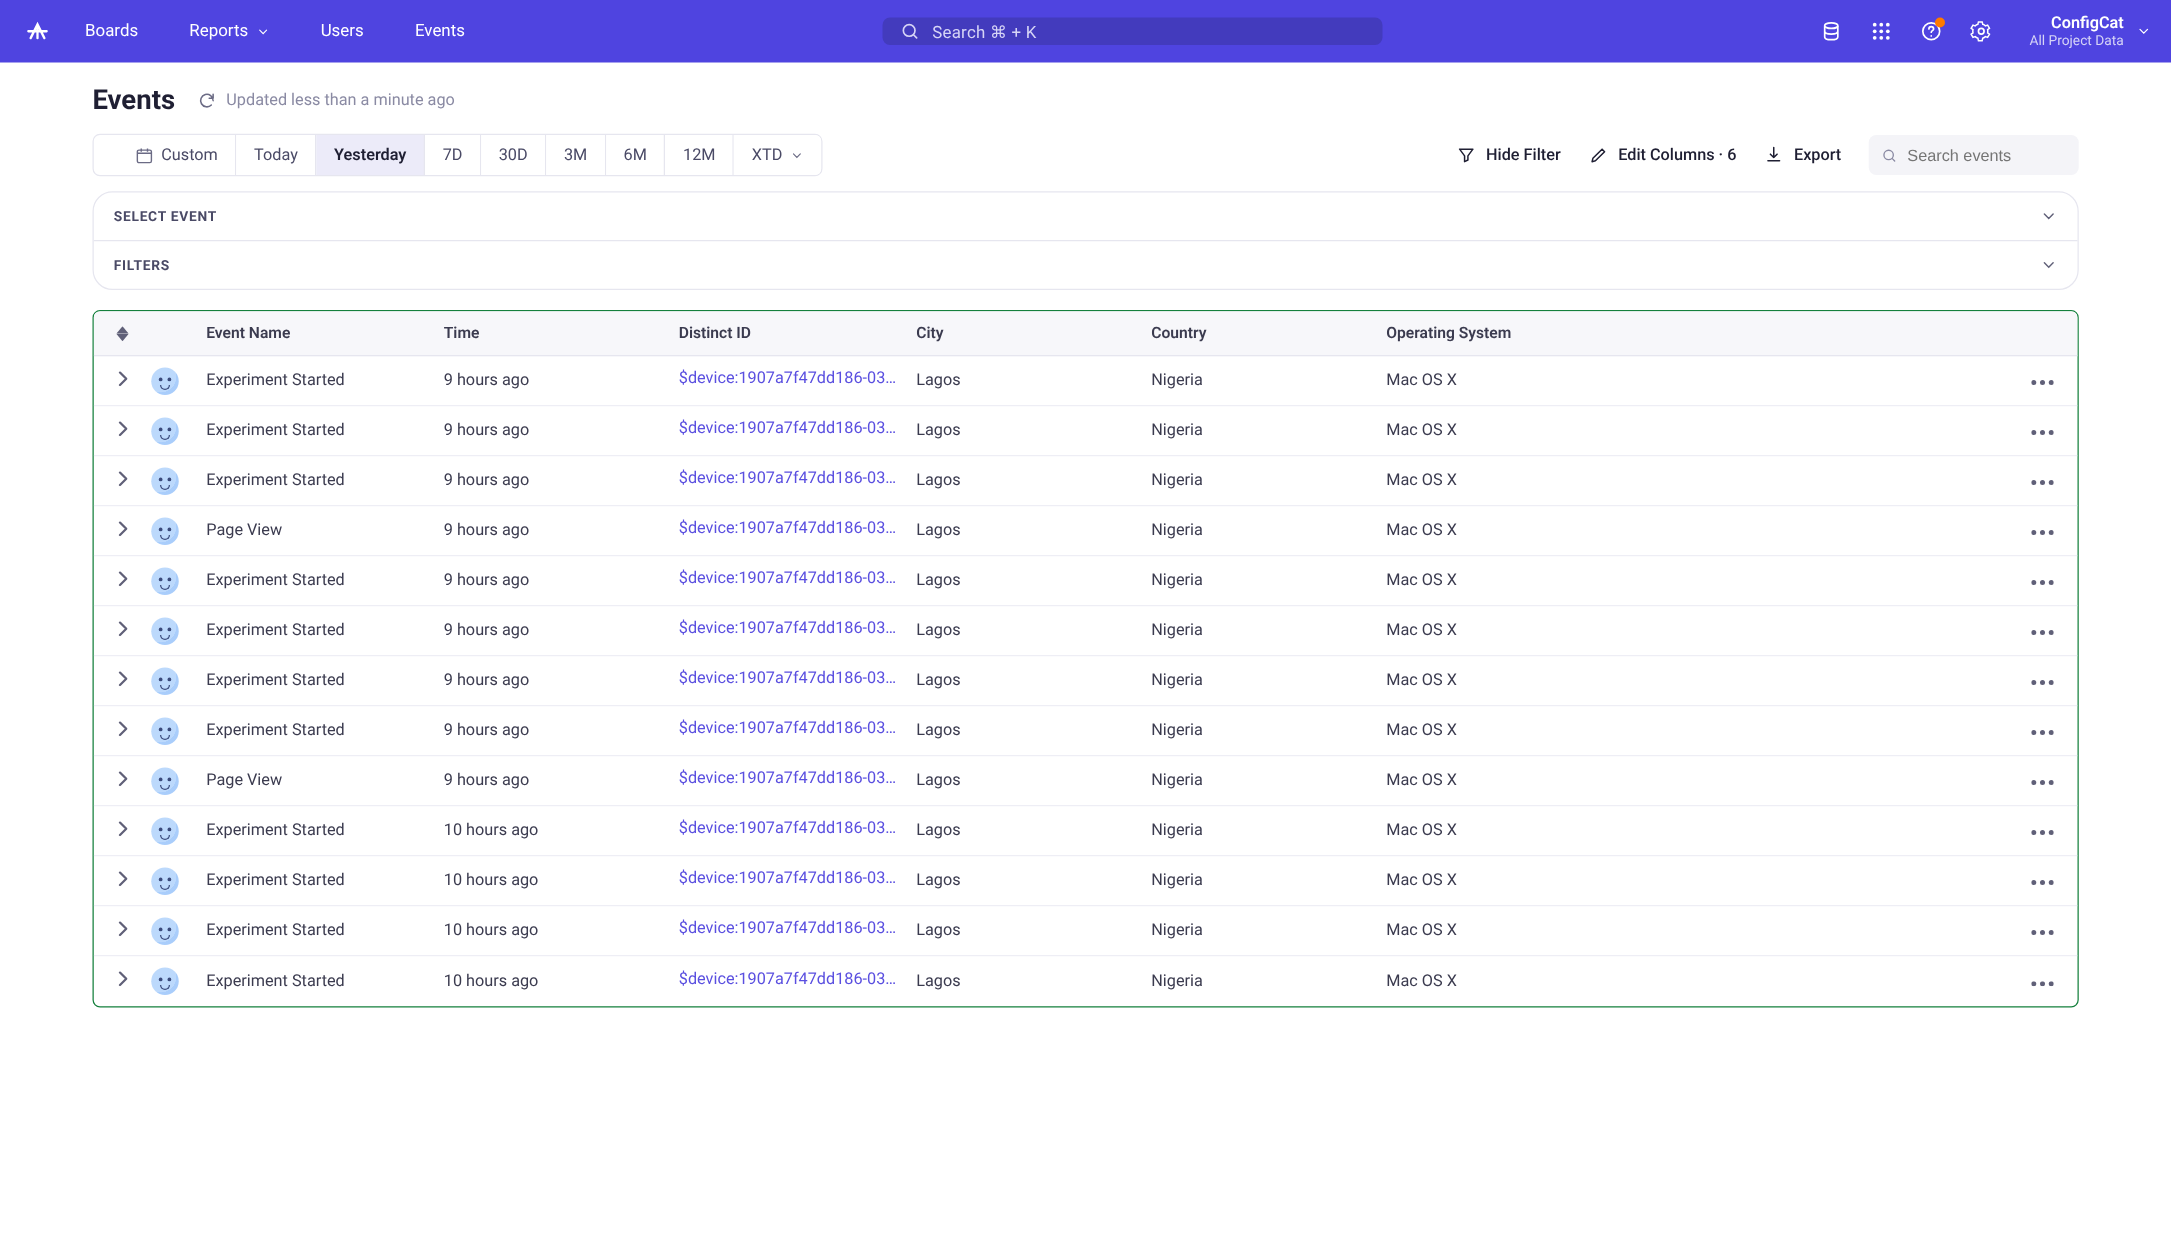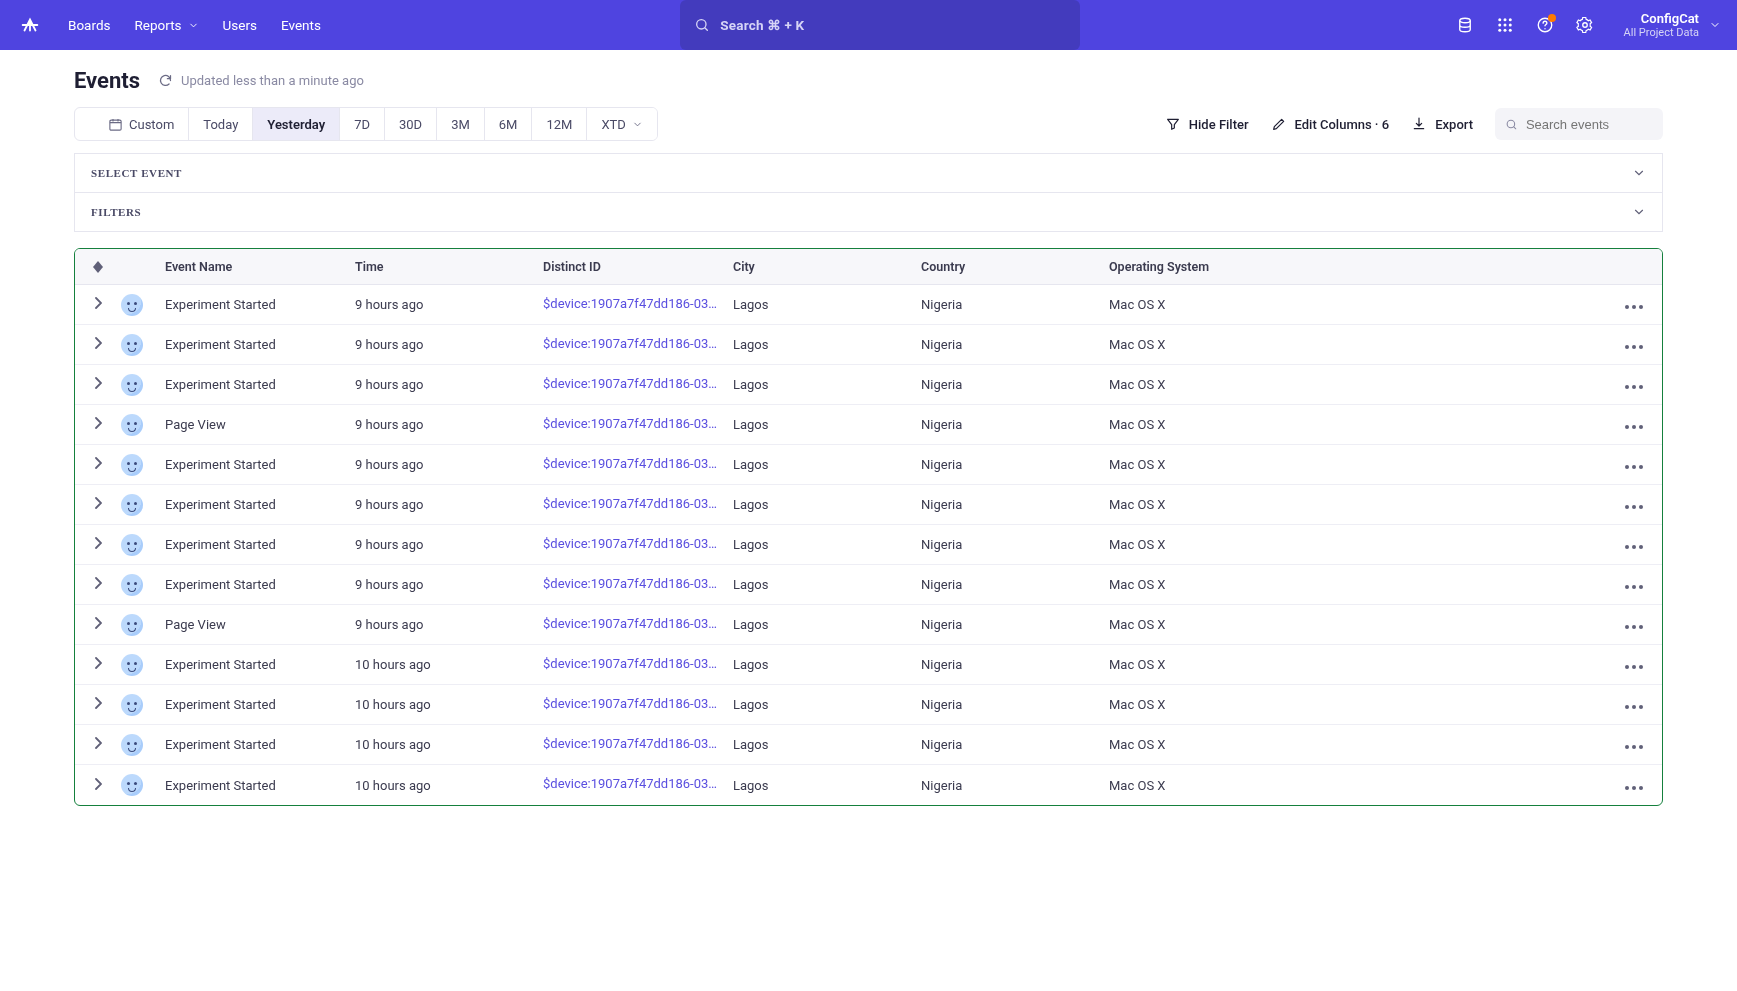--- a/index.html
+++ b/index.html
@@ -1,23 +1,23 @@
 <!DOCTYPE html>
 <html><head>
 <meta charset="utf-8">
 <style>
   * { box-sizing: border-box; margin: 0; padding: 0; }
   body { font-family: -apple-system, BlinkMacSystemFont, "Segoe UI", Roboto, Helvetica, Arial, sans-serif; font-size: 13px; color: #3b3b4f; background:#fff; }
   
   
   .topnav { background:#4f44e0; height:50px; display:flex; align-items:center; padding:0 16px; color:#fff; }
   .logo { width:28px; height:28px; display:flex; align-items:center; justify-content:center; margin-right:24px; }
-  .nav-links { display:flex; gap:24px; align-items:center; }
+  .nav-links { display:flex; gap:41px; align-items:center; }
   .nav-link { color:#fff; font-size:13.5px; cursor:pointer; display:flex; align-items:center; gap:6px; }
-  .searchbar { margin-left:auto; margin-right:auto; width:400px; height:50px; background:#433bbd; border-radius:6px; display:flex; align-items:center; padding:0 14px; color:#d6d4f6; gap:10px;font-weight:bold; }
+  .searchbar { margin-left:auto; margin-right:auto; width:400px; height:22px; background:#433bbd; border-radius:6px; display:flex; align-items:center; padding:0 14px; color:#d6d4f6; gap:10px; }
   .searchbar-text { font-size:13.5px; letter-spacing:.2px; }
   .nav-icons { display:flex; align-items:center; gap:22px; margin-left:16px; }
   .nav-icon-btn { position:relative; cursor:pointer; display:flex; }
   .badge-dot { position:absolute; top:-2px; right:-2px; width:8px; height:8px; background:#ff7a00; border-radius:50%; }
   .org { display:flex; flex-direction:column; align-items:flex-end; margin-left:8px; margin-right:4px; }
   .org-name { font-size:13px; font-weight:600; color:#fff; }
   .org-sub { font-size:11px; color:#d6d4f6; }
   .org-wrap { display:flex; align-items:center; gap:6px; cursor:pointer; }
 
   
@@ -32,21 +32,21 @@
   .range-group { display:flex; border:1px solid #e6e6ef; border-radius:6px; overflow:hidden; height:34px;padding-left:19px; }
   .range-btn { padding:0 14px; display:flex; align-items:center; gap:6px; font-size:13px; color:#4a4a66; background:#fff; border-right:1px solid #e6e6ef; cursor:pointer; }
   .range-btn:last-child { border-right:none; }
   .range-btn.selected { background:#ecebf9; color:#1f1f33; font-weight:600; }
   .toolbar-right { display:flex; align-items:center; gap:22px; }
   .tool-btn { display:flex; align-items:center; gap:8px; font-size:13px; color:#1f1f33; cursor:pointer; font-weight:500; }
   .search-events { width:168px; height:32px; background:#f4f4f8; border-radius:6px; display:flex; align-items:center; padding:0 10px; gap:8px; color:#8a8aa3; }
   .search-events input { border:none; background:transparent; outline:none; font-size:13px; width:100%; color:#1f1f33; }
 
   
-  .panel { border:1px solid #e6e6ef; border-radius:0; margin-bottom:16px;font-family:Liberation Serif, serif; }
+  .panel { border:1px solid #e6e6ef; border-radius:16px; margin-bottom:16px; }
   .panel-section { padding:12px 16px; display:flex; align-items:center; justify-content:space-between; cursor:pointer; }
   .panel-section + .panel-section { border-top:1px solid #e6e6ef; }
   .panel-label { font-size:11px; font-weight:700; letter-spacing:.6px; color:#4a4a66; }
 
   
   .results-line { font-size:13px; color:#3b3b4f; margin-bottom:10px; }
   .results-line b { font-weight:700; }
 
   
   .table { border:1px solid #15803d; border-radius:6px; overflow:hidden; }

